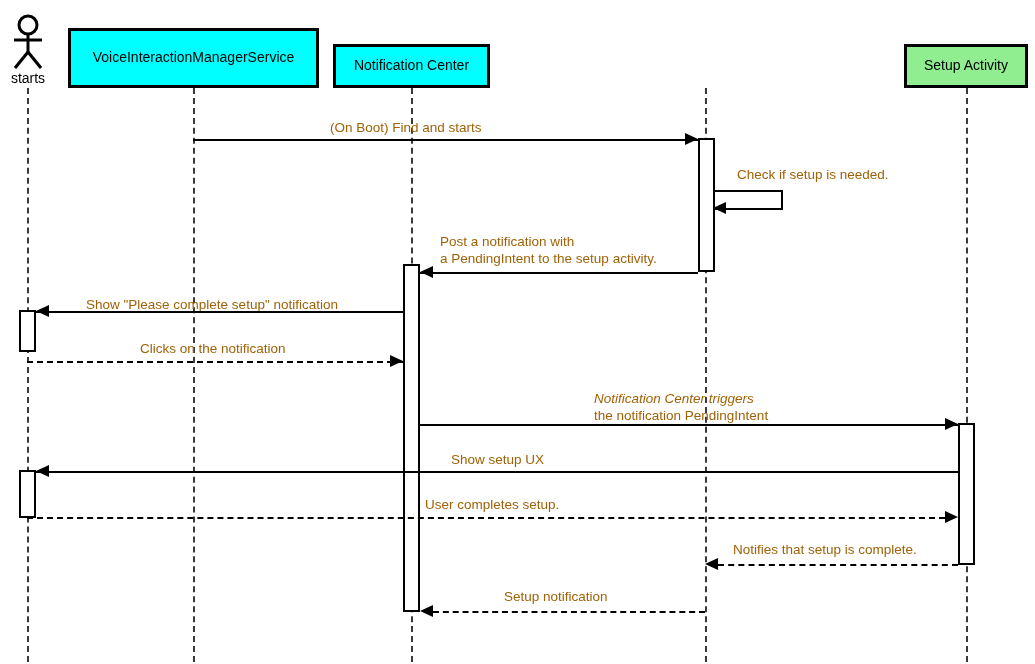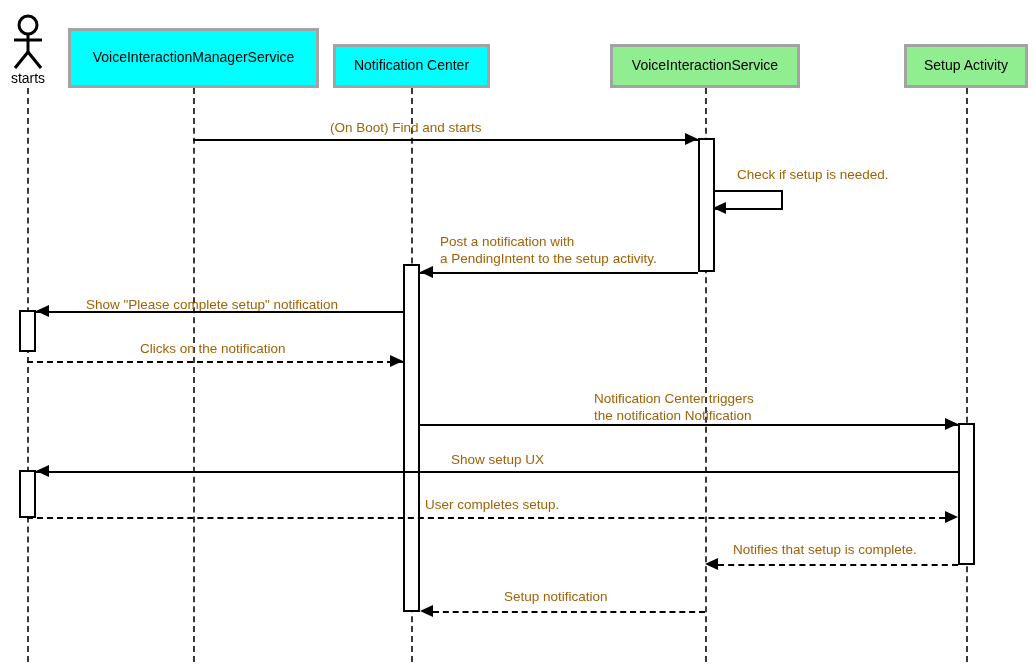--- a/index.html
+++ b/index.html
@@ -1,18 +1,18 @@
 <!DOCTYPE html>
 <html><head>
 <meta charset="utf-8">
 <style>
   html,body{margin:0;padding:0;background:#ffffff;}
   body{font-family:"Liberation Sans","DejaVu Sans",sans-serif;}
   #canvas{position:relative;width:1035px;height:664px;background:#ffffff;overflow:hidden;}
-  .lifeline-box{position:absolute;box-sizing:border-box;border:3px solid #a3a3a3;display:flex;align-items:center;justify-content:center;text-align:center;font-size:14px;line-height:1.22;color:#000;}
+  .lifeline-box{position:absolute;box-sizing:border-box;border:3px solid #000000;display:flex;align-items:center;justify-content:center;text-align:center;font-size:14px;line-height:1.22;color:#000;}
   .lifeline-box.cyan{background:#00ffff;}
   .lifeline-box.green{background:#90ee90;}
   .lifeline{position:absolute;width:0;border-left:2px dashed #3a3a3a;}
   .activation{position:absolute;box-sizing:border-box;background:#ffffff;border:2px solid #000;}
   .msg-line{position:absolute;height:0;border-top:2px solid #000;}
   .msg-line.dashed{border-top:2px dashed #000;}
   .vline{position:absolute;width:0;border-left:2px solid #000;}
   .arrow{position:absolute;width:0;height:0;}
   .arrow.right{border-top:6px solid transparent;border-bottom:6px solid transparent;border-left:13px solid #000;}
   .arrow.left{border-top:6px solid transparent;border-bottom:6px solid transparent;border-right:13px solid #000;}
@@ -39,23 +39,20 @@
   <div class="lifeline-box cyan" style="left:68px;top:28px;width:251px;height:60px;">
     <div>
       <div>VoiceInteractionManagerService</div>
     </div>
   </div>
 
   <div class="lifeline-box cyan" style="left:333px;top:44px;width:157px;height:44px;">
     <span>Notification Center</span>
   </div>
 
-  <div class="lifeline-box green" style="left:610px;top:44px;width:190px;height:44px;">
-    <span>VoiceInteractionService</span>
-  </div>
 
   <div class="lifeline-box green" style="left:904px;top:44px;width:124px;height:44px;">
     <span>Setup Activity</span>
   </div>
 
   <div class="lifeline" style="left:27px;top:88px;height:574px;"></div>
   <div class="lifeline" style="left:193px;top:88px;height:574px;"></div>
   <div class="lifeline" style="left:411px;top:88px;height:574px;"></div>
   <div class="lifeline" style="left:705px;top:88px;height:574px;"></div>
   <div class="lifeline" style="left:966px;top:88px;height:574px;"></div>
@@ -82,22 +79,22 @@
   <div class="arrow left" style="left:420px;top:266px;"></div>
 
   <div class="msg-label" style="left:86px;top:297px;">Show "Please complete setup" notification</div>
   <div class="msg-line" style="left:36px;top:311px;width:367px;"></div>
   <div class="arrow left" style="left:36px;top:305px;"></div>
 
   <div class="msg-label" style="left:140px;top:341px;">Clicks on the notification</div>
   <div class="msg-line dashed" style="left:27px;top:361px;width:376px;"></div>
   <div class="arrow right" style="left:390px;top:355px;"></div>
 
-  <div class="msg-label" style="left:594px;top:391px;">Notification Center triggers</div>
-  <div class="msg-label" style="left:594px;top:408px;">the notification Notification</div>
+  <div class="msg-label" style="left:594px;top:391px;font-style:italic;">Notification Center triggers</div>
+  <div class="msg-label" style="left:594px;top:408px;">the notification PendingIntent</div>
   <div class="msg-line" style="left:420px;top:424px;width:538px;"></div>
   <div class="arrow right" style="left:945px;top:418px;"></div>
 
   <div class="msg-label" style="left:451px;top:452px;">Show setup UX</div>
   <div class="msg-line" style="left:36px;top:471px;width:922px;"></div>
   <div class="arrow left" style="left:36px;top:465px;"></div>
 
   <div class="msg-label" style="left:425px;top:497px;">User completes setup.</div>
   <div class="msg-line dashed" style="left:27px;top:517px;width:918px;"></div>
   <div class="arrow right" style="left:945px;top:511px;"></div>

